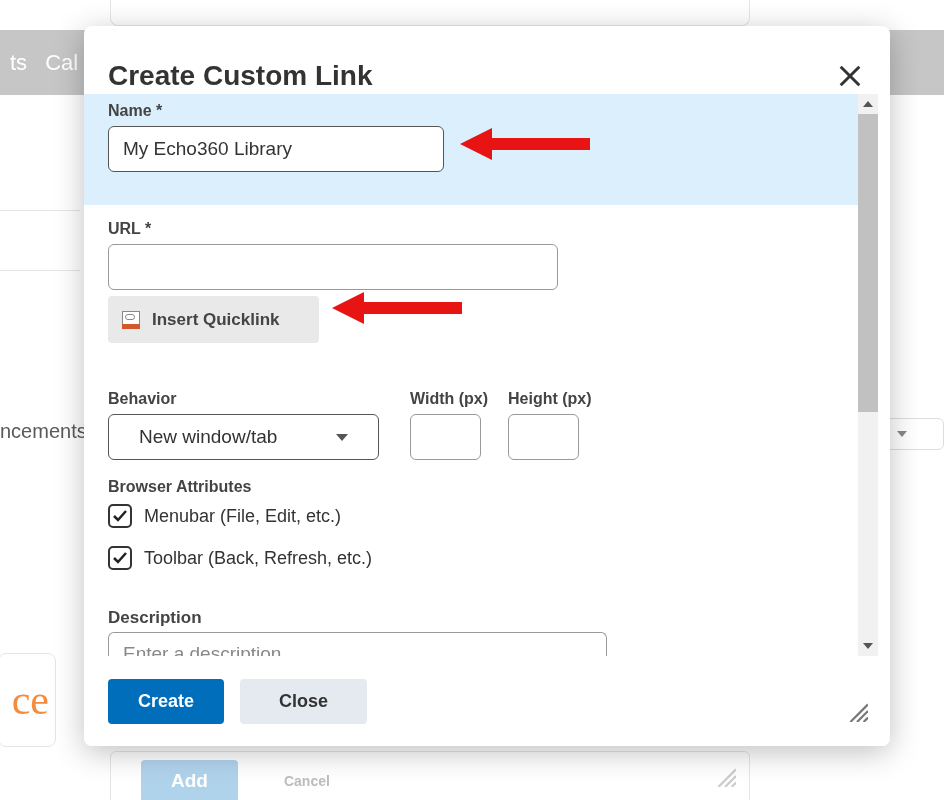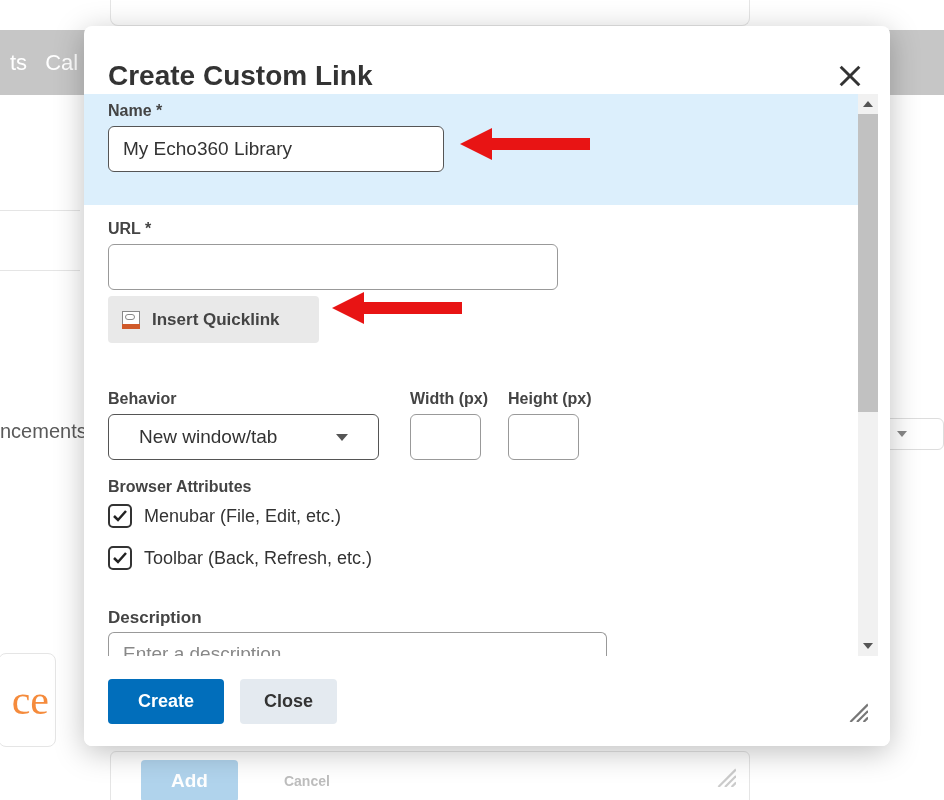--- a/index.html
+++ b/index.html
@@ -64,21 +64,21 @@
   .check-row.r2{ top:520px;}
   .chk{ width:24px; height:24px; border:2px solid #333; border-radius:5px; margin-right:12px; display:flex; align-items:center; justify-content:center;}
   .chk svg{width:16px;height:16px;}
   .check-row .txt{ font-size:18px; color:#333;}
 
   .lbl-desc{ position:absolute; left:24px; top:582px; font-size:17px; }
   .ta-desc{ position:absolute; left:24px; top:606px; width:499px; height:40px; border:1px solid #999; border-bottom:none; border-radius:6px 6px 0 0; background:#fff; font-size:19px; color:#888; padding:10px 14px;}
 
   .dlg-footer{ position:absolute; left:0; right:0; bottom:0; height:90px; background:#fff; display:flex; align-items:center; padding:0 24px;}
   .btn-create{ background:#016ebb; color:#fff; font-size:18px; font-weight:700; padding:12px 30px; border-radius:4px; margin-right:16px;text-align:center;}
-  .btn-close{ background:#e4eaf0; color:#333; font-size:18px; font-weight:700; padding:12px 24px; border-radius:4px;}
+  .btn-close{ background:#e4eaf0; color:#333; font-size:18px; font-weight:700; padding:12px 39px; border-radius:4px;}
   .resize-grip{ position:absolute; right:22px; bottom:24px; width:22px; height:22px;}
   .resize-grip svg{width:100%;height:100%;}
   .bg-grip{ position:absolute; left:714px; top:765px; width:22px; height:22px; opacity:0.5;}
   .bg-grip svg{width:100%;height:100%;}
 
   .arrow-anno{ position:absolute; height:24px; }
   .arrow-anno .shaft{ position:absolute; left:30px; right:0; top:6px; height:12px; background:#e81414;}
   .arrow-anno .head{ position:absolute; left:0; top:-4px; width:0; height:0; border-right:32px solid #e81414; border-top:16px solid transparent; border-bottom:16px solid transparent;}
   .a1{ left:460px; top:132px; width:130px;}
   .a2{ left:332px; top:296px; width:130px;}

